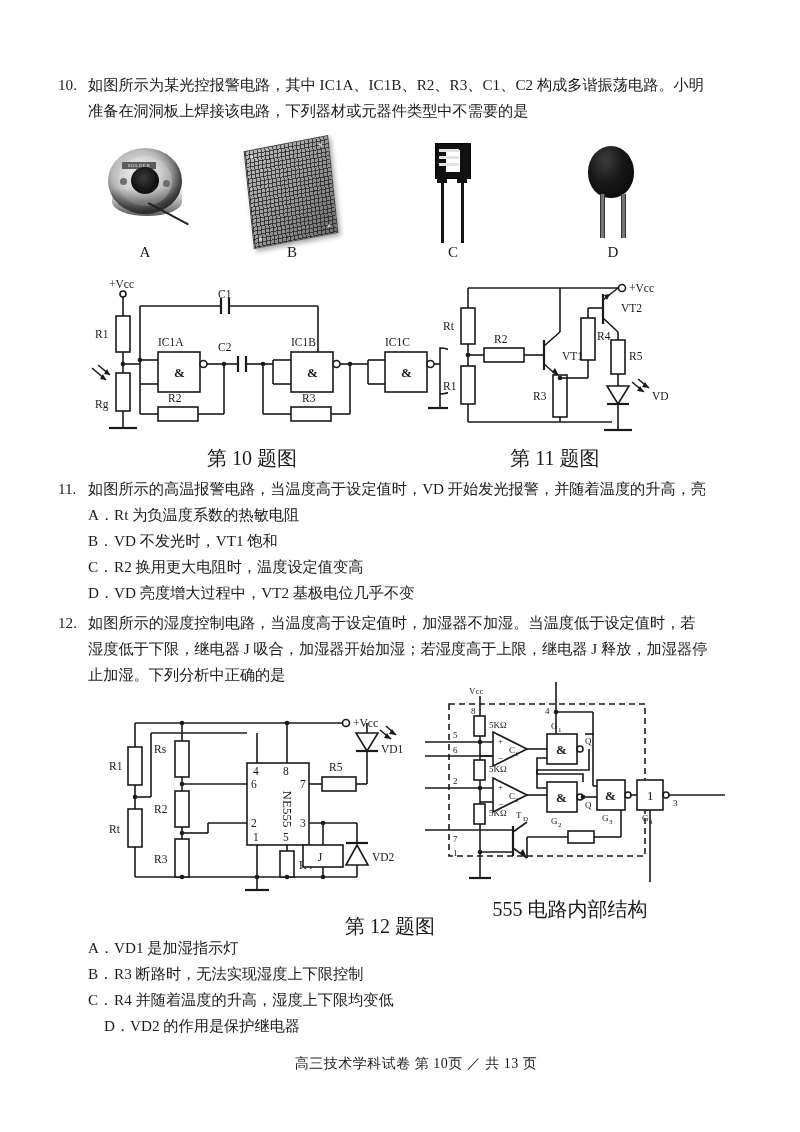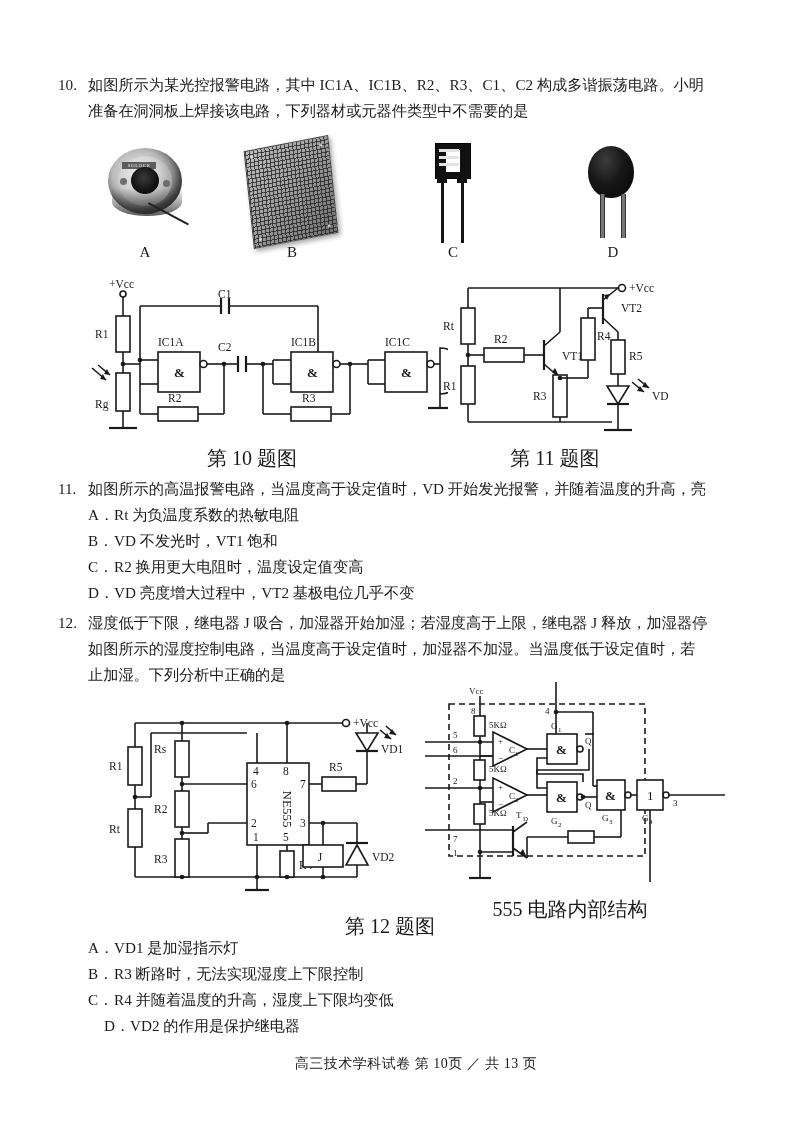--- a/index.html
+++ b/index.html
@@ -322,22 +322,22 @@
       <span class="optlabel">C．</span><span>R2 换用更大电阻时，温度设定值变高</span>
     </div>
     <div class="opt">
       <span class="optlabel">D．</span><span>VD 亮度增大过程中，VT2 基极电位几乎不变</span>
     </div>
   </div>
 
   <div class="qblock" style="left:58px;top:610px;width:700px;">
     <span class="qnum">12.</span>
     <div class="qbody">
+      <div class="qline">如图所示的湿度控制电路，当温度高于设定值时，加湿器不加湿。当温度低于设定值时，若</div>
       <div class="qline">湿度低于下限，继电器 J 吸合，加湿器开始加湿；若湿度高于上限，继电器 J 释放，加湿器停</div>
-      <div class="qline">如图所示的湿度控制电路，当温度高于设定值时，加湿器不加湿。当温度低于设定值时，若</div>
       <div class="qline">止加湿。下列分析中正确的是</div>
     </div>
   </div>
 
   <div class="photo" style="left:105px;top:705px;">
     <svg width="300" height="205" viewBox="0 0 300 205">
 
       <line x1="30" y1="18" x2="237" y2="18" class="sw"></line>
       <circle cx="241" cy="18" r="3.5" class="sw"></circle>
       <text x="248" y="22" class="lbl">+Vcc</text>

